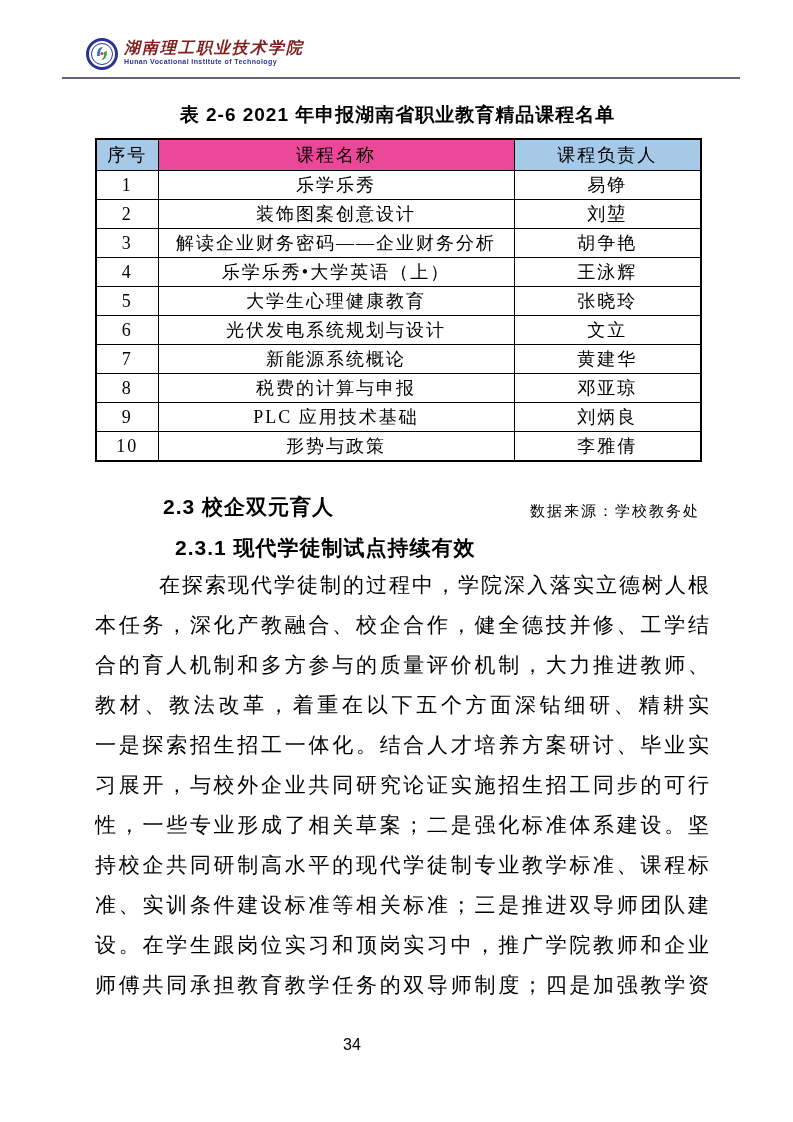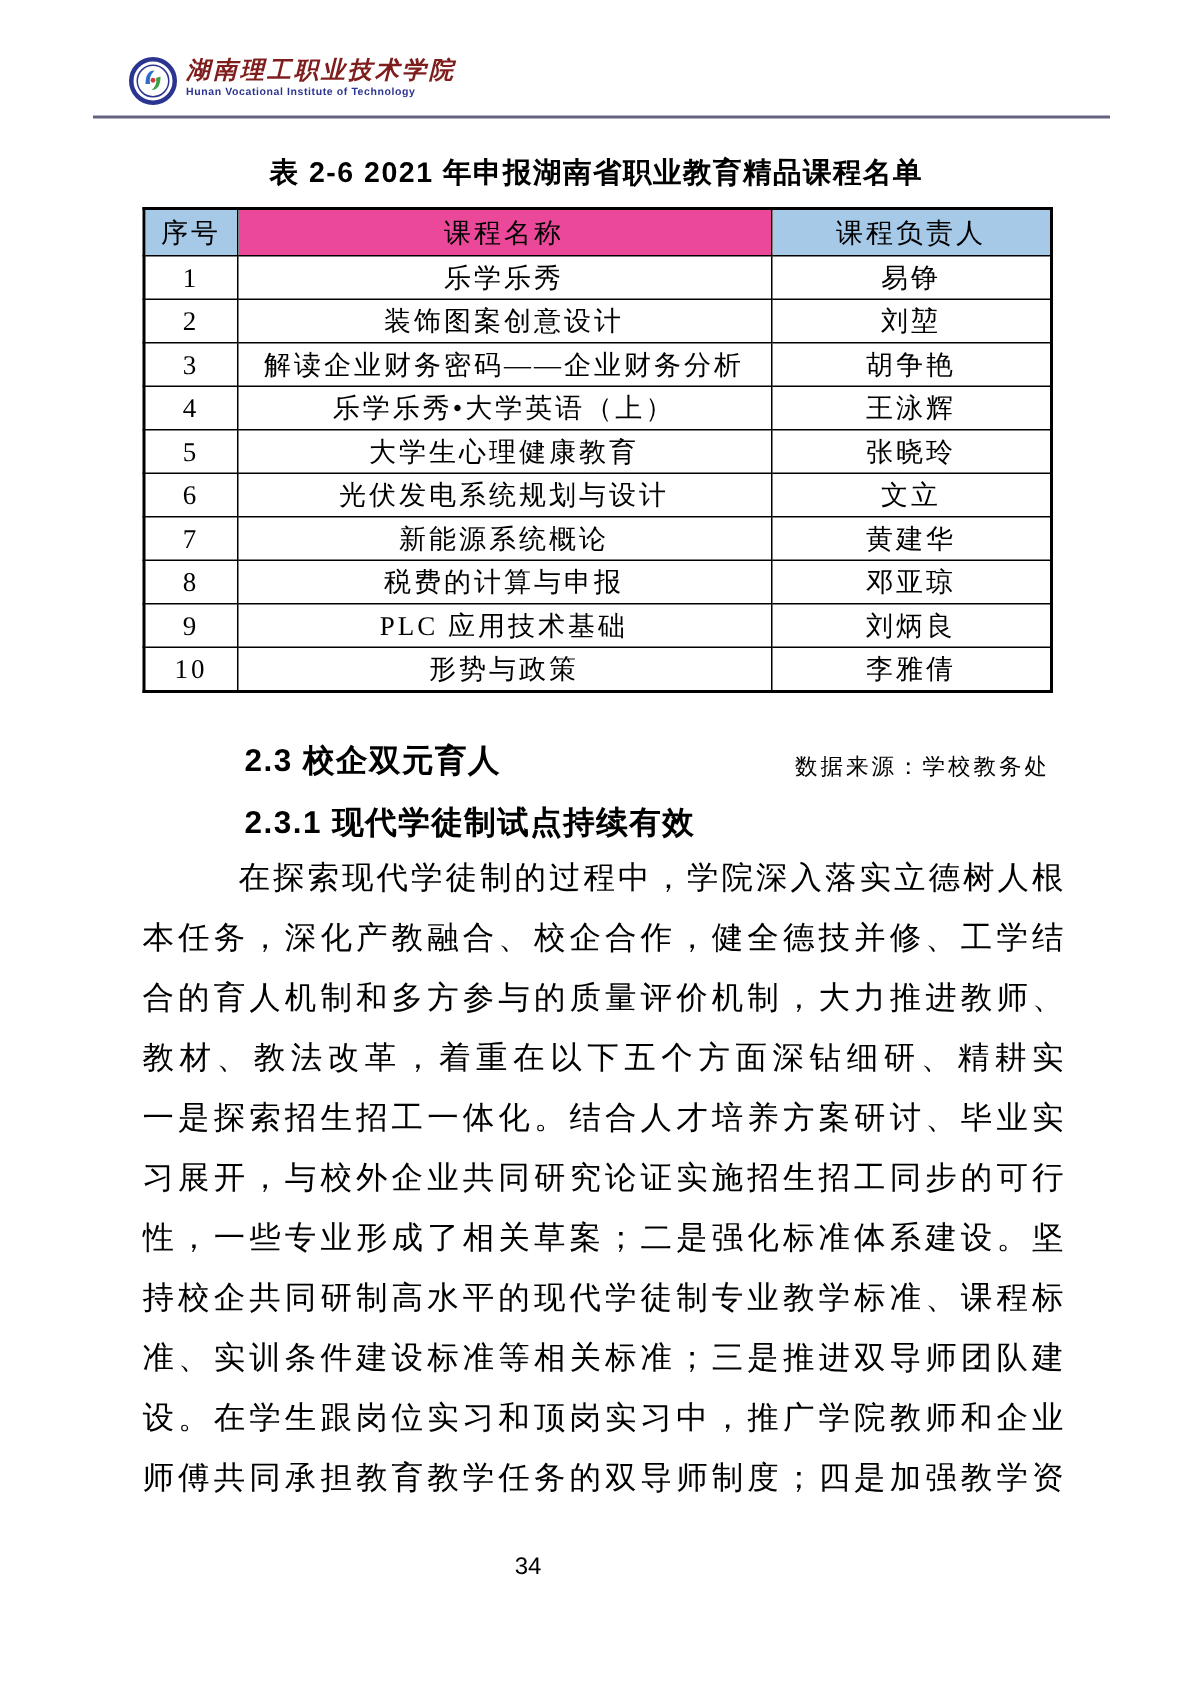--- a/index.html
+++ b/index.html
@@ -64,21 +64,21 @@
   }
 
   
   .heading{
     position:absolute;left:163px;width:540px;
     font-family:"Liberation Sans","DejaVu Sans",sans-serif;
     font-weight:bold;font-size:21px;letter-spacing:1px;
     white-space:nowrap;
   }
   .heading-1{top:493px;}
-  .heading-2{top:534px;}
+  .heading-2{top:534px;margin-left:12px;}
 
   
   .body-paragraph{
     position:absolute;left:95px;top:565px;width:616px;
     font-size:21px;line-height:40px;
   }
   .para-line{
     text-align:justify;
     text-align-last:justify;
     letter-spacing:2px;

